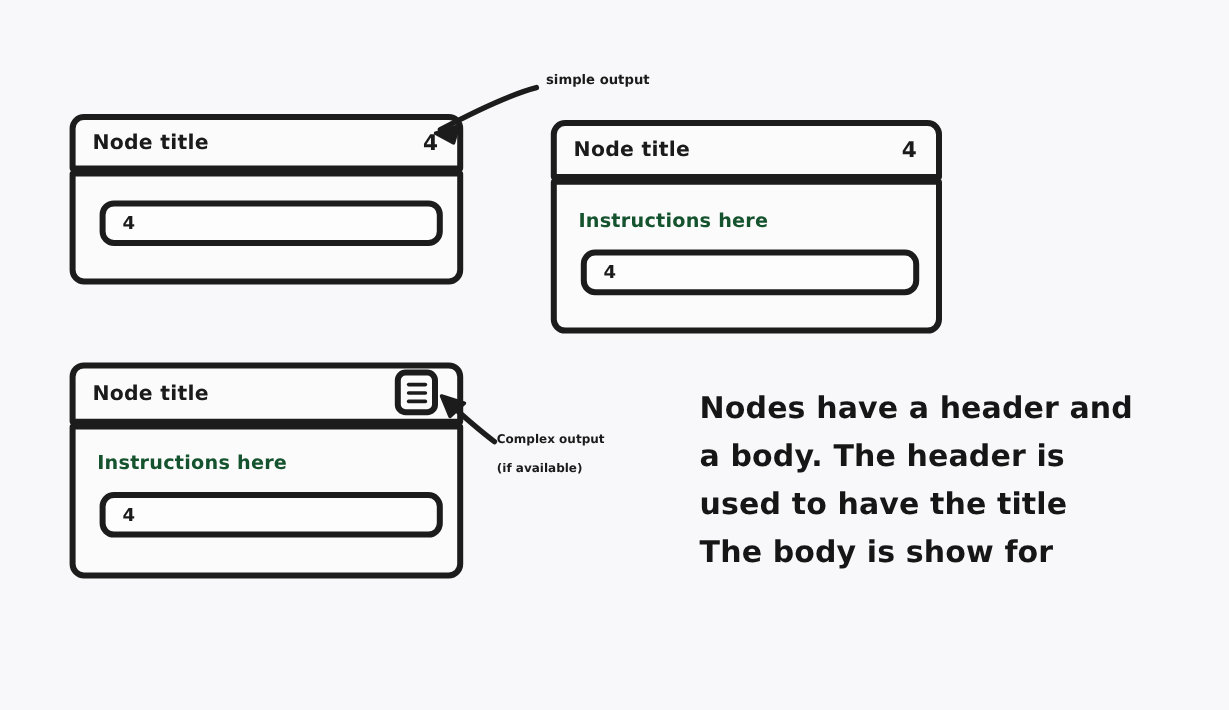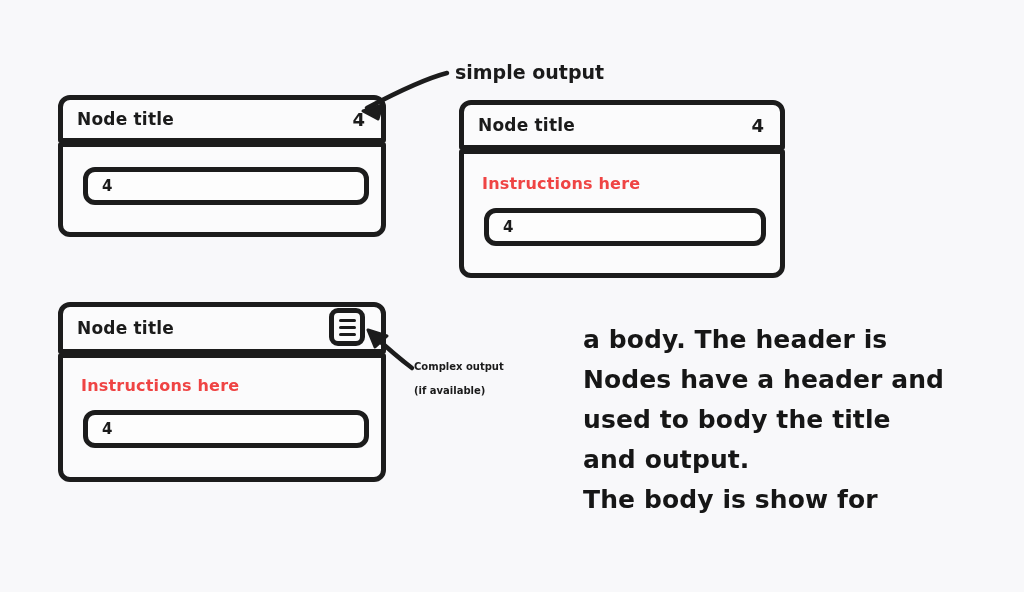--- a/index.html
+++ b/index.html
@@ -59,21 +59,21 @@
     font-weight: 700;
     font-size: 18px;
     color: #1b1b1b;
     padding-right: 16px;
   }
   .node-instructions {
     font-family: "DejaVu Sans", sans-serif;
     font-weight: 700;
     font-size: 16px;
     letter-spacing: 0.2px;
-    color: #ef4444;
+    color: #14532d;
     position: absolute;
     white-space: nowrap;
   }
   .node-input {
     position: absolute;
     box-sizing: border-box;
     background: #fdfdfd;
     border: 5px solid #1c1c1c;
     border-radius: 12px;
     display: flex;
@@ -109,21 +109,21 @@
     height: 3px;
     background: #1c1c1c;
     border-radius: 2px;
   }
 
   
   .annotation {
     position: absolute;
     font-family: "DejaVu Sans", sans-serif;
     font-weight: 700;
-    font-size: 19px;
+    font-size: 11px;
     color: #1b1b1b;
     white-space: nowrap;
     line-height: 1.35;
   }
   .annotation.small {
     font-size: 10px;
   }
 
   
   .description {
@@ -207,20 +207,19 @@
       <path d="M 368 330 L 387 336 L 375 347 Z" fill="#1c1c1c" stroke="#1c1c1c" stroke-width="3" stroke-linejoin="round"></path>
     </g>
   </svg>
 
   <div class="annotation" style="left:455px; top:60px;">simple output</div>
 
   <div class="annotation small" style="left:414px; top:360px;">Complex output</div>
   <div class="annotation small" style="left:414px; top:384px;">(if available)</div>
 
   <div class="description" style="left:583px; top:320px;">
+    <div>Nodes have a header and</div>
     <div>a body. The header is</div>
-    <div>Nodes have a header and</div>
-    <div>used to body the title</div>
-    <div>and output.</div>
+    <div>used to have the title</div>
     <div>The body is show for</div>
   </div>
 
 </div>
 
 </body></html>

